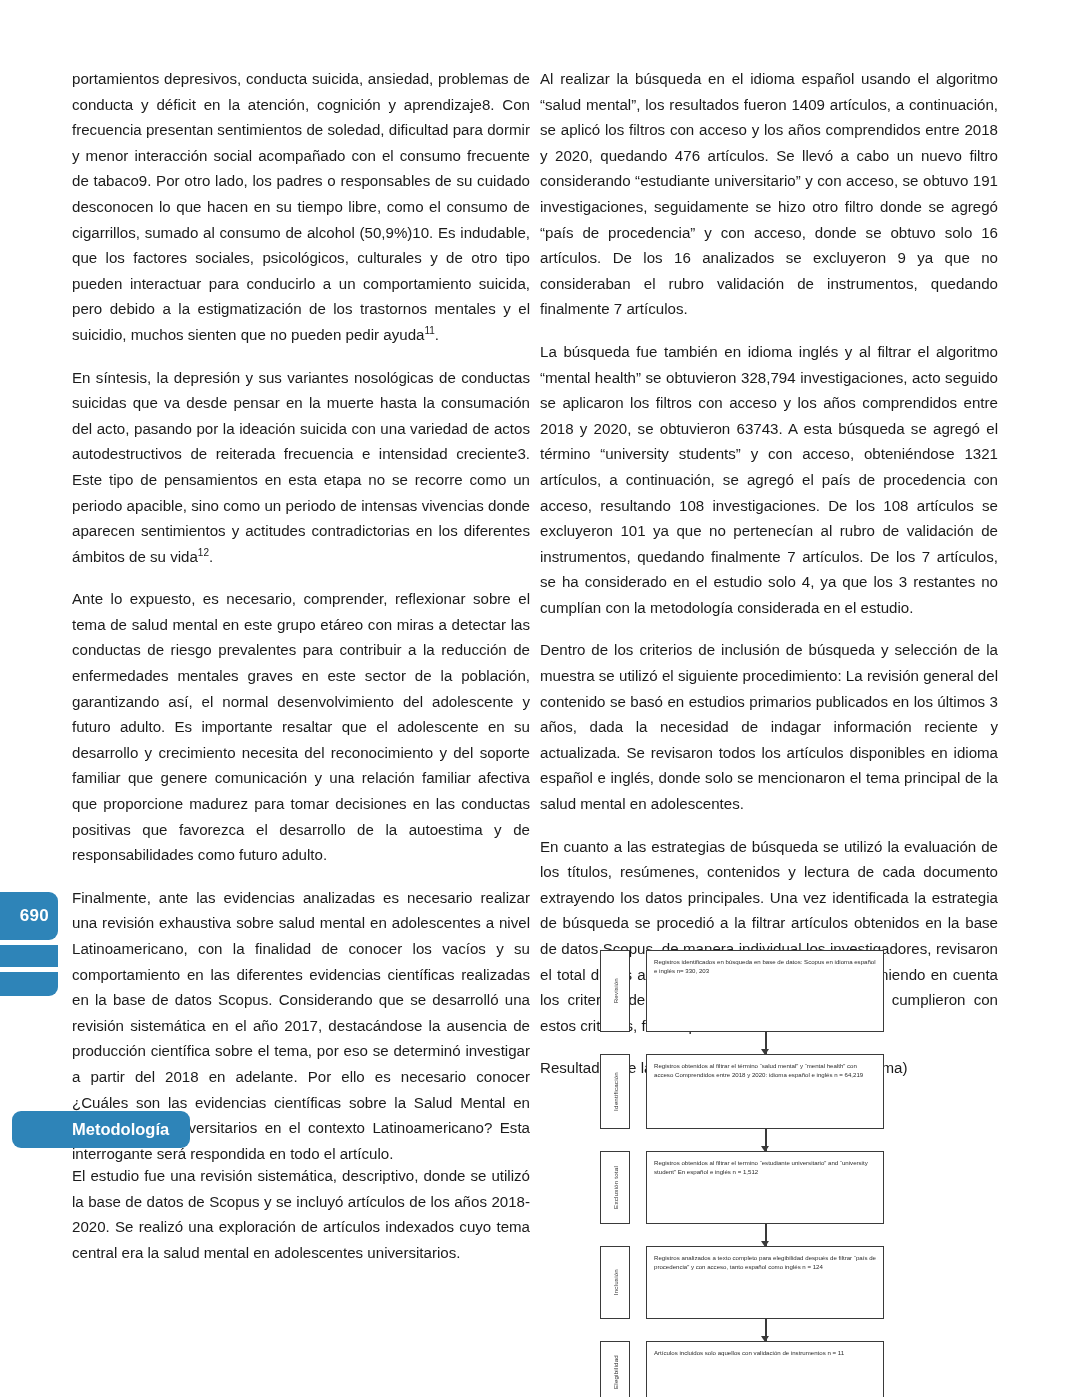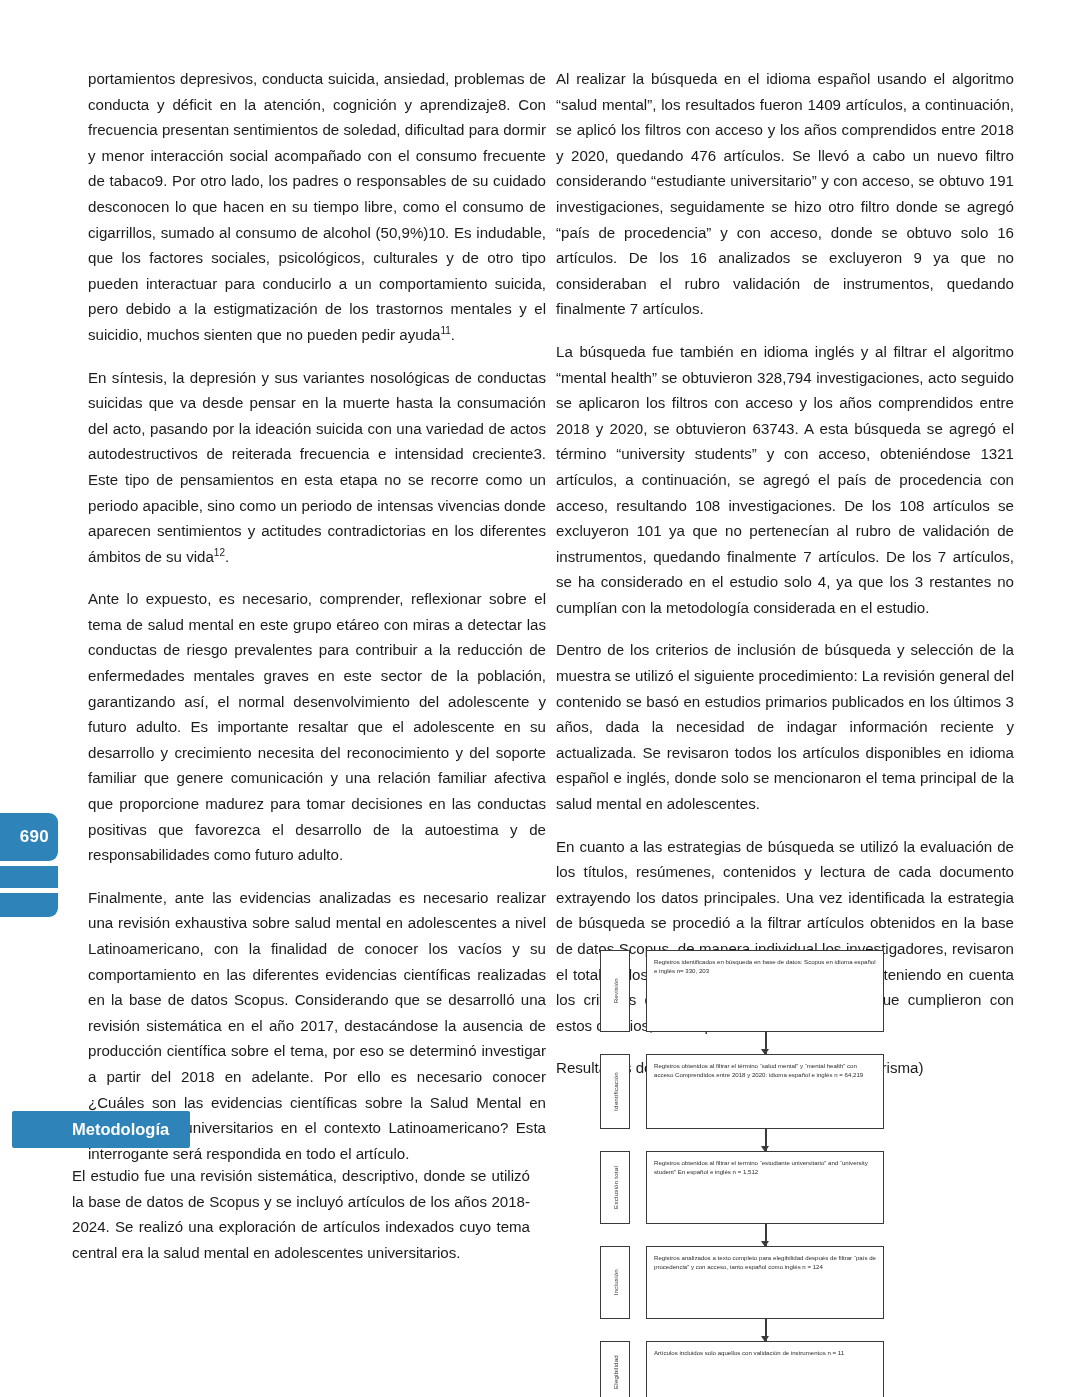--- a/index.html
+++ b/index.html
@@ -20,21 +20,21 @@
   .page {
     position: absolute;
     inset: 0;
     background: #ffffff;
   }
 
   
   .page-tab-group {
     position: absolute;
     left: 0;
-    top: 813px;
+    top: 892px;
     width: 58px;
     text-align: center;
   }
   .page-tab {
     width: 58px;
     height: 48px;
     background: #2e84b8;
     border-radius: 0 9px 9px 0;
     color: #ffffff;
     font-size: 17px;
@@ -55,21 +55,20 @@
   .page-tab-bar.last {
     border-radius: 0 0 9px 0;
     height: 24px;
   }
 
   
   .col {
     position: absolute;
     top: 66px;
     width: 458px;
-    margin-left: 16px;
   }
   .col-left  { left: 72px;  }
   .col-right { left: 540px; }
 
   p.body {
     margin: 0 0 17px 0;
     font-size: 15.1px;
     line-height: 25.6px;
     text-align: justify;
     text-justify: inter-word;
@@ -79,21 +78,21 @@
   sup { font-size: 10px; vertical-align: super; line-height: 0; }
 
   
   .section-pill {
     position: absolute;
     left: 12px;
     top: 1111px;
     width: 178px;
     height: 37px;
     background: #2e84b8;
-    border-radius: 2px;
+    border-radius: 9px;
     display: flex;
     align-items: center;
     box-sizing: border-box;
     padding-left: 60px;
   }
   .section-pill-label {
     color: #ffffff;
     font-size: 16.5px;
     font-weight: bold;
   }
@@ -190,21 +189,21 @@
     <p class="body">Ante lo expuesto, es necesario, comprender, reflexionar sobre el tema de salud mental en este grupo etáreo con miras a detectar las conductas de riesgo prevalentes para contribuir a la reducción de enfermedades mentales graves en este sector de la población, garantizando así, el normal desenvolvimiento del adolescente y futuro adulto. Es importante resaltar que el adolescente en su desarrollo y crecimiento necesita del reconocimiento y del soporte familiar que genere comunicación y una relación familiar afectiva que proporcione madurez para tomar decisiones en las conductas positivas que favorezca el desarrollo de la autoestima y de responsabilidades como futuro adulto.</p>
 
     <p class="body">Finalmente, ante las evidencias analizadas es necesario realizar una revisión exhaustiva sobre salud mental en adolescentes a nivel Latinoamericano, con la finalidad de conocer los vacíos y su comportamiento en las diferentes evidencias científicas realizadas en la base de datos Scopus. Considerando que se desarrolló una revisión sistemática en el año 2017, destacándose la ausencia de producción científica sobre el tema, por eso se determinó investigar a partir del 2018 en adelante. Por ello es necesario conocer ¿Cuáles son las evidencias científicas sobre la Salud Mental en adolescentes universitarios en el contexto Latinoamericano? Esta interrogante será respondida en todo el artículo.</p>
   </div>
 
   <div class="section-pill">
     <span class="section-pill-label">Metodología</span>
   </div>
 
   <div class="col-left-lower">
-    <p class="body">El estudio fue una revisión sistemática, descriptivo, donde se utilizó la base de datos de Scopus y se incluyó artículos de los años 2018-2024. Se realizó una exploración de artículos indexados cuyo tema central era la salud mental en adolescentes universitarios.</p>
+    <p class="body">El estudio fue una revisión sistemática, descriptivo, donde se utilizó la base de datos de Scopus y se incluyó artículos de los años 2018-2020. Se realizó una exploración de artículos indexados cuyo tema central era la salud mental en adolescentes universitarios.</p>
   </div>
 
   <div class="col col-right">
     <p class="body">Al realizar la búsqueda en el idioma español usando el algoritmo “salud mental”, los resultados fueron 1409 artículos, a continuación, se aplicó los filtros con acceso y los años comprendidos entre 2018 y 2020, quedando 476 artículos. Se llevó a cabo un nuevo filtro considerando “estudiante universitario” y con acceso, se obtuvo 191 investigaciones, seguidamente se hizo otro filtro donde se agregó “país de procedencia” y con acceso, donde se obtuvo solo 16 artículos. De los 16 analizados se excluyeron 9 ya que no consideraban el rubro validación de instrumentos, quedando finalmente 7 artículos.</p>
     <p class="body">La búsqueda fue también en idioma inglés y al filtrar el algoritmo “mental health” se obtuvieron 328,794 investigaciones, acto seguido se aplicaron los filtros con acceso y los años comprendidos entre 2018 y 2020, se obtuvieron 63743. A esta búsqueda se agregó el término “university students” y con acceso, obteniéndose 1321 artículos, a continuación, se agregó el país de procedencia con acceso, resultando 108 investigaciones. De los 108 artículos se excluyeron 101 ya que no pertenecían al rubro de validación de instrumentos, quedando finalmente 7 artículos. De los 7 artículos, se ha considerado en el estudio solo 4, ya que los 3 restantes no cumplían con la metodología considerada en el estudio.</p>
     <p class="body">Dentro de los criterios de inclusión de búsqueda y selección de la muestra se utilizó el siguiente procedimiento: La revisión general del contenido se basó en estudios primarios publicados en los últimos 3 años, dada la necesidad de indagar información reciente y actualizada. Se revisaron todos los artículos disponibles en idioma español e inglés, donde solo se mencionaron el tema principal de la salud mental en adolescentes.</p>
     <p class="body">En cuanto a las estrategias de búsqueda se utilizó la evaluación de los títulos, resúmenes, contenidos y lectura de cada documento extrayendo los datos principales. Una vez identificada la estrategia de búsqueda se procedió a la filtrar artículos obtenidos en la base de datos Scopus, de manera individual los investigadores, revisaron el total de los artículos por título y por abstract, teniendo en cuenta los criterios de selección, aquellos artículos que cumplieron con estos criterios, fueron preseleccionados.</p>
     <p class="body">Resultados de la búsqueda (Diagrama de flujo-Prisma)</p>
   </div>
 

